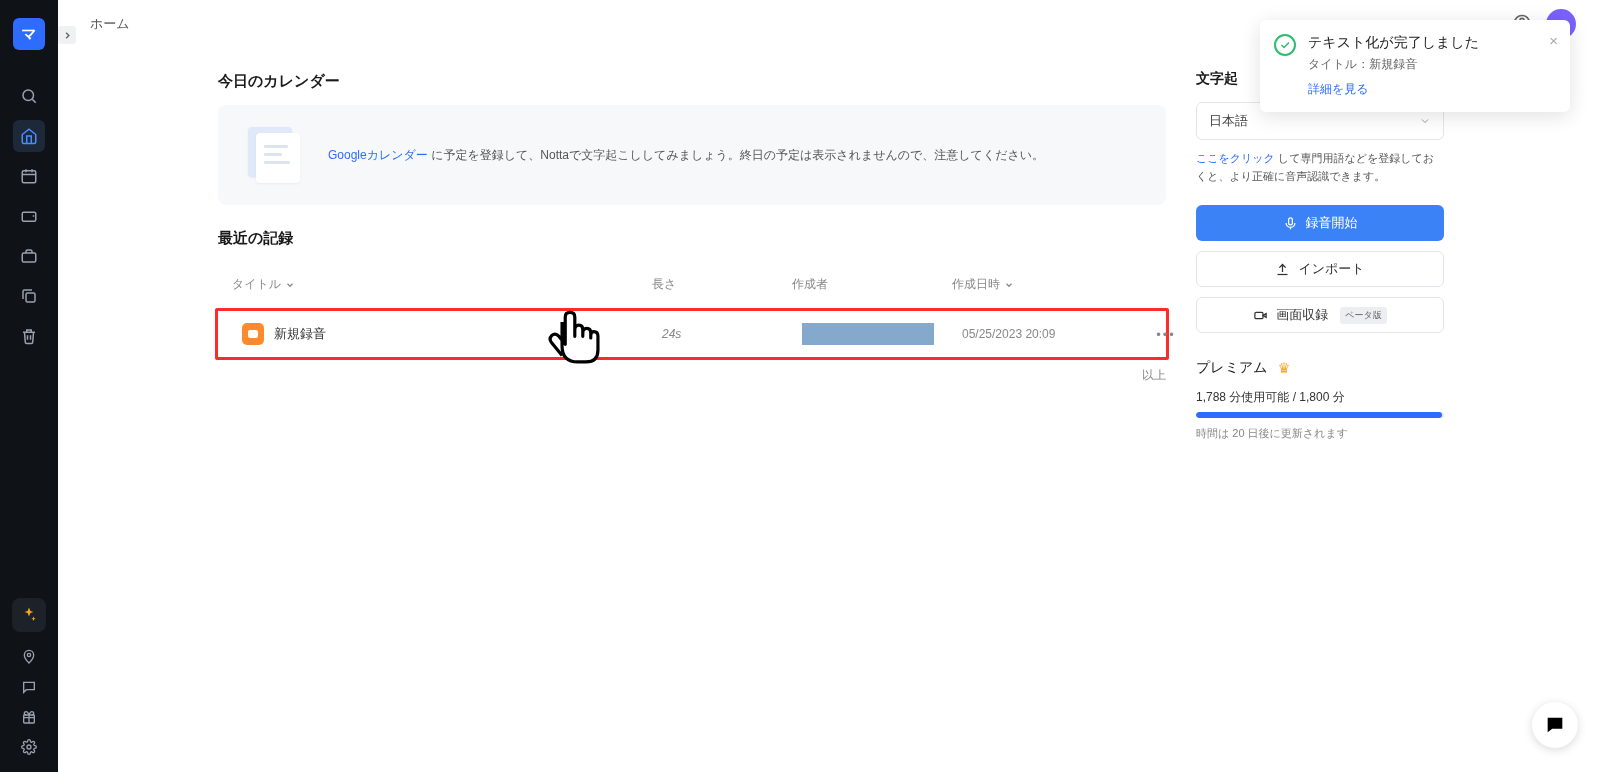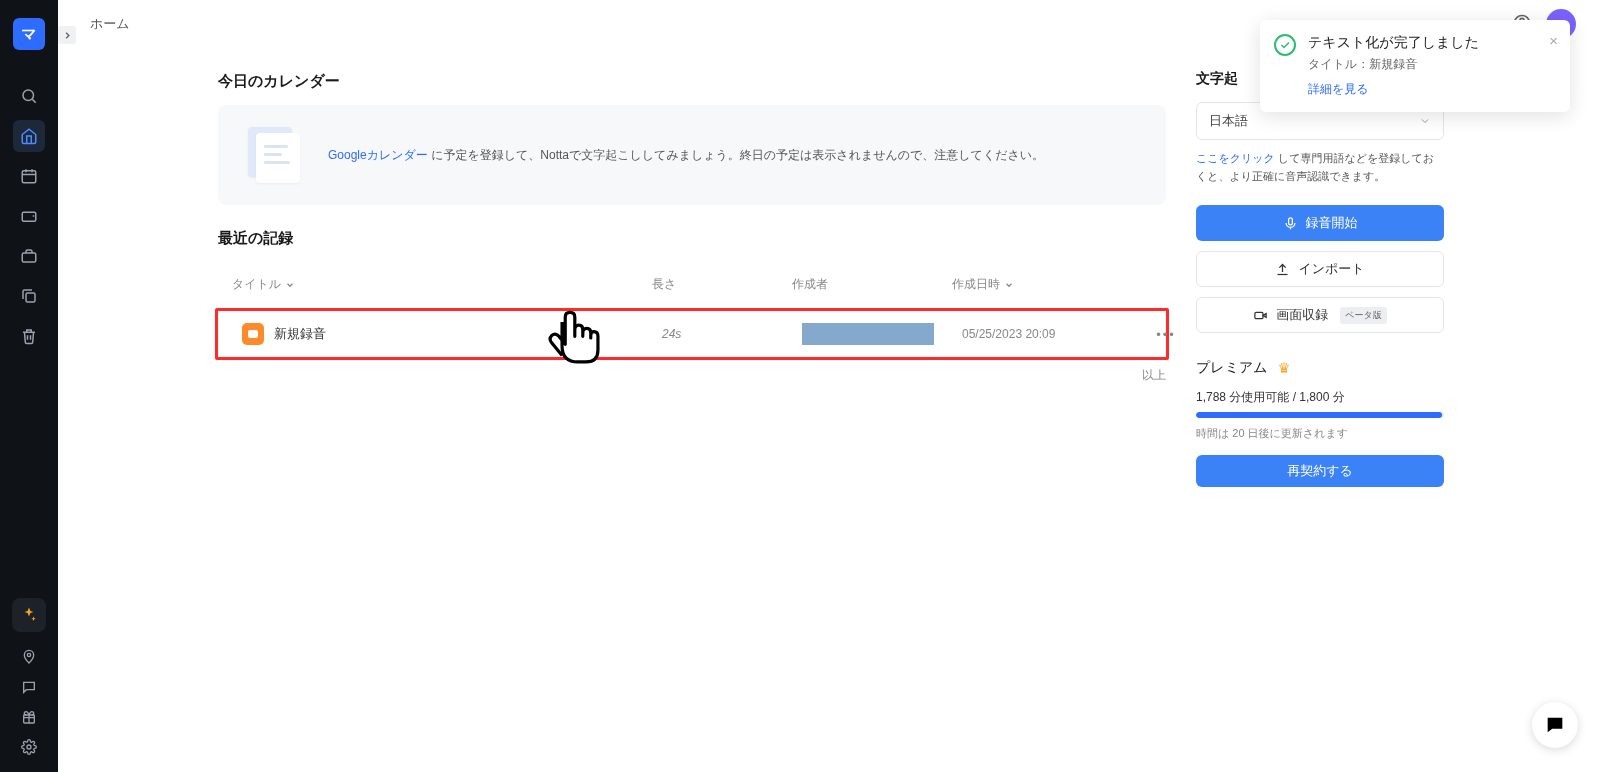--- a/index.html
+++ b/index.html
@@ -449,21 +449,20 @@
     <div class="premium-box">
       <div class="p-title">
         <span>プレミアム</span>
         <span class="crown">♛</span>
       </div>
       <div class="usage">1,788 分使用可能 / 1,800 分</div>
       <div class="progress">
           <div class="fill"></div>
         </div>
       <div class="reset">時間は 20 日後に更新されます</div>
-      <div class="renew-btn">再契約する</div>
     </div>
   </div>
 </div>
 
 <div class="toast">
   <div class="check">
     <svg viewBox="0 0 24 24" fill="none" stroke="currentColor" stroke-width="3">
         <path d="M5 12l5 5L20 7"></path>
       </svg>
   </div>

